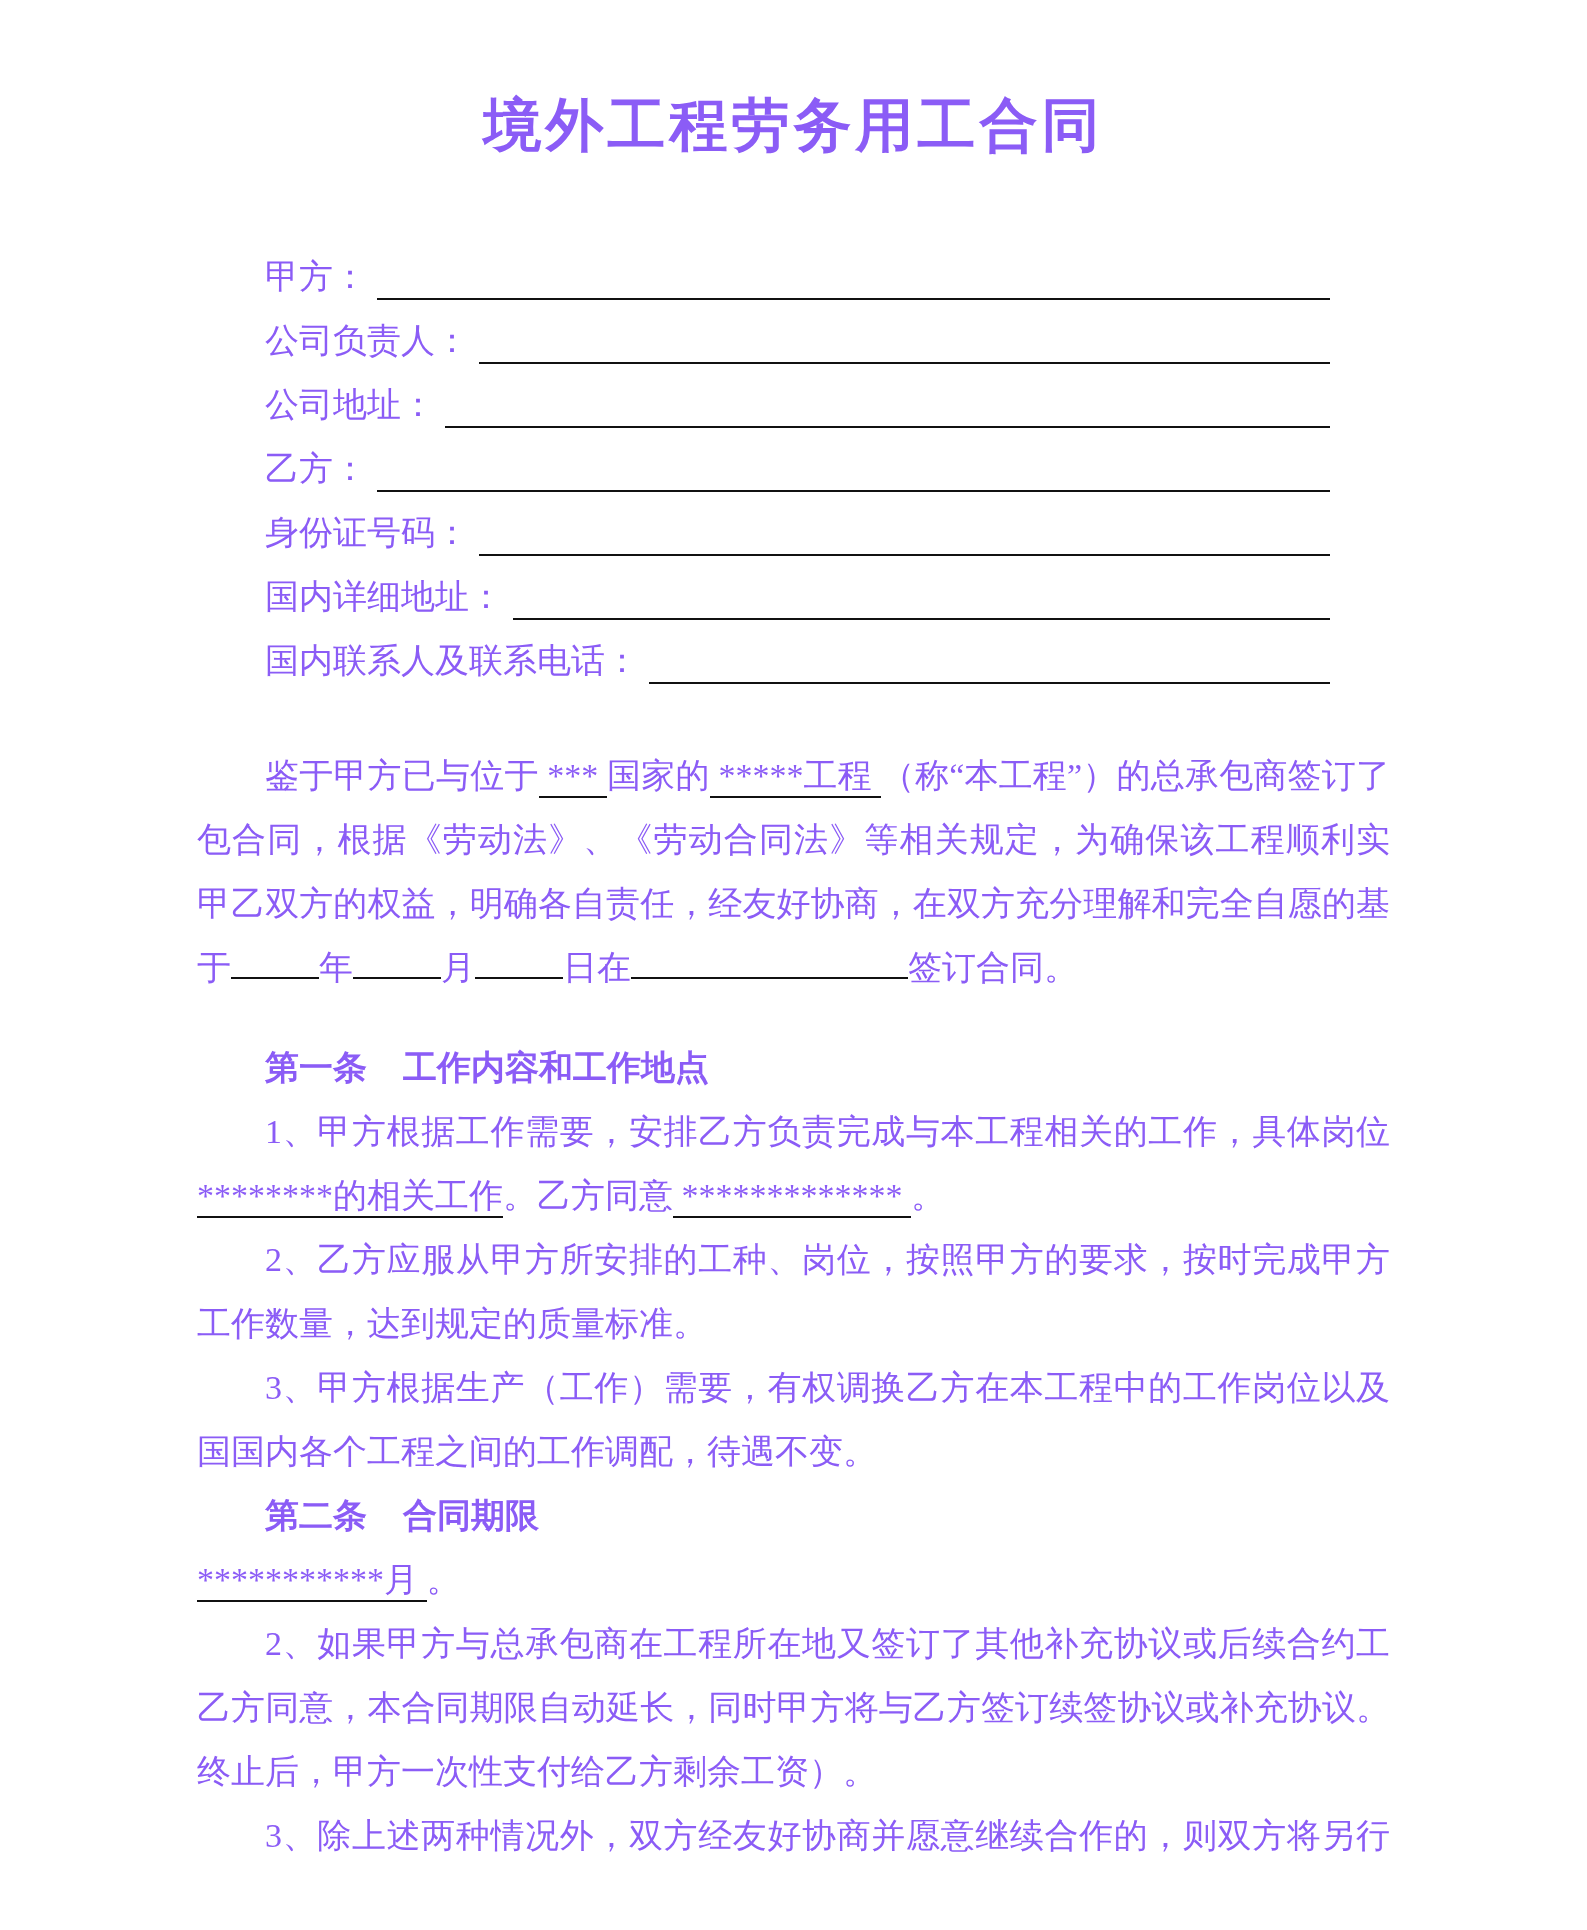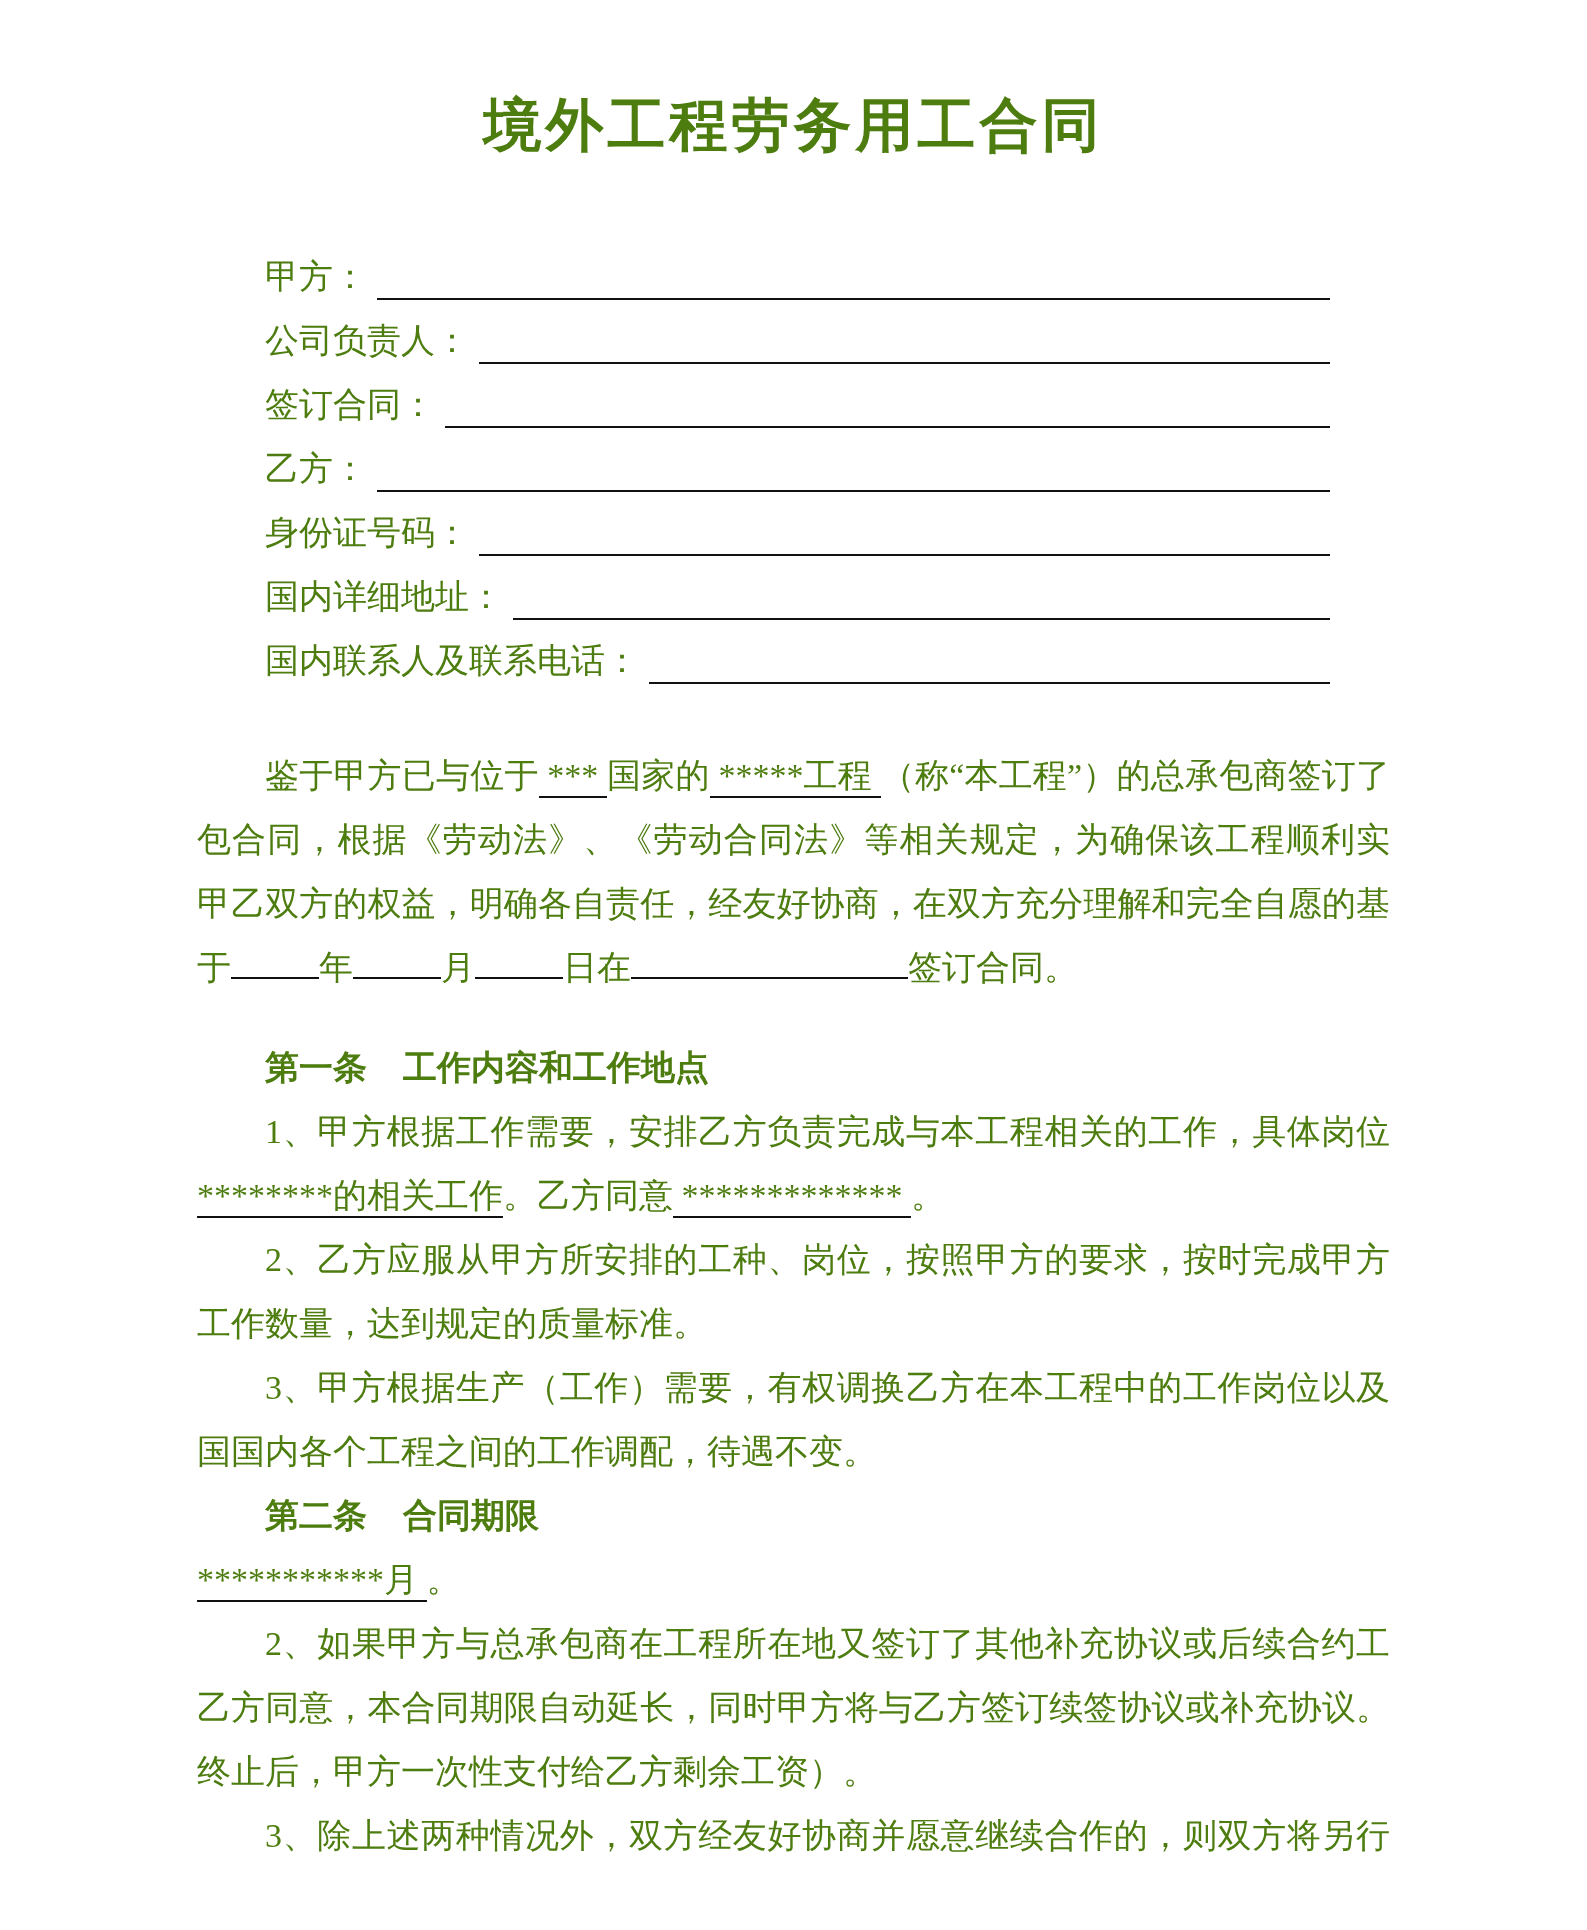--- a/index.html
+++ b/index.html
@@ -1,20 +1,20 @@
 <!DOCTYPE html>
 <html><head>
 <meta charset="utf-8">
 <style>
   html,body{margin:0;padding:0;background:#ffffff;}
   .page{
     position:relative;
     width:1587px;height:1930px;
     background:#ffffff;
-    color:#4d7c0f;
+    color:#8b5cf6;
     font-family:"Liberation Serif","DejaVu Serif",serif;
     overflow:hidden;
   }
   .title{
     position:absolute;left:0;top:84px;width:100%;
     margin:0;text-align:center;
     font-size:58px;font-weight:bold;letter-spacing:4px;
     line-height:84px;
   }
   
@@ -46,21 +46,21 @@
   <div class="fields" id="fields">
       <div class="frow">
         <span class="flabel">甲方：</span>
         <span class="fline"></span>
       </div>
       <div class="frow">
         <span class="flabel">公司负责人：</span>
         <span class="fline"></span>
       </div>
       <div class="frow">
-        <span class="flabel">签订合同：</span>
+        <span class="flabel">公司地址：</span>
         <span class="fline"></span>
       </div>
       <div class="frow">
         <span class="flabel">乙方：</span>
         <span class="fline"></span>
       </div>
       <div class="frow">
         <span class="flabel">身份证号码：</span>
         <span class="fline"></span>
       </div>

